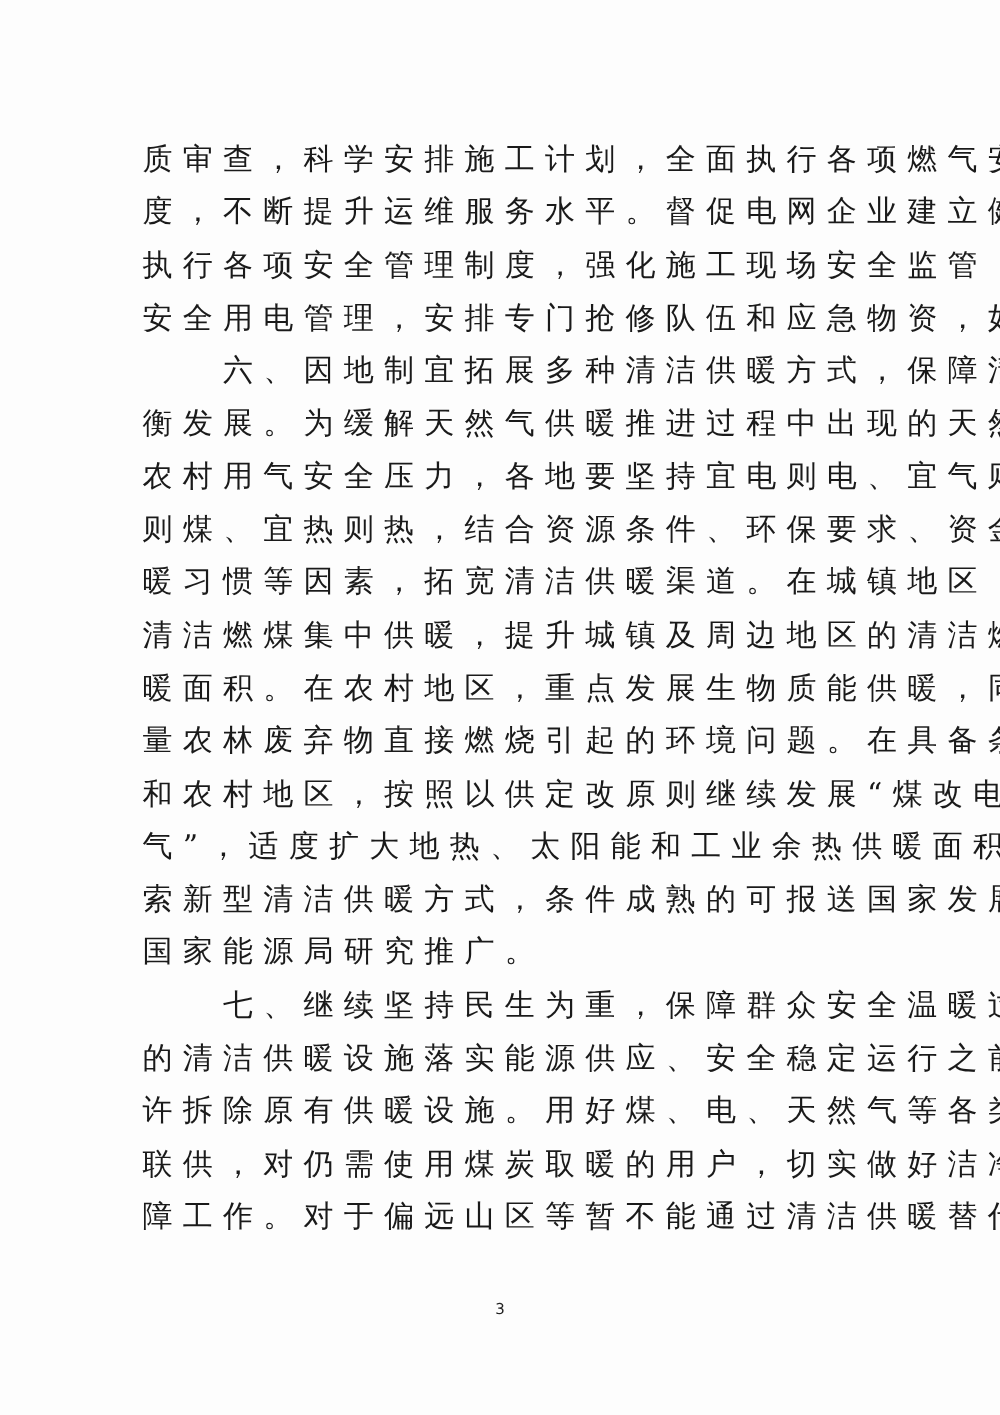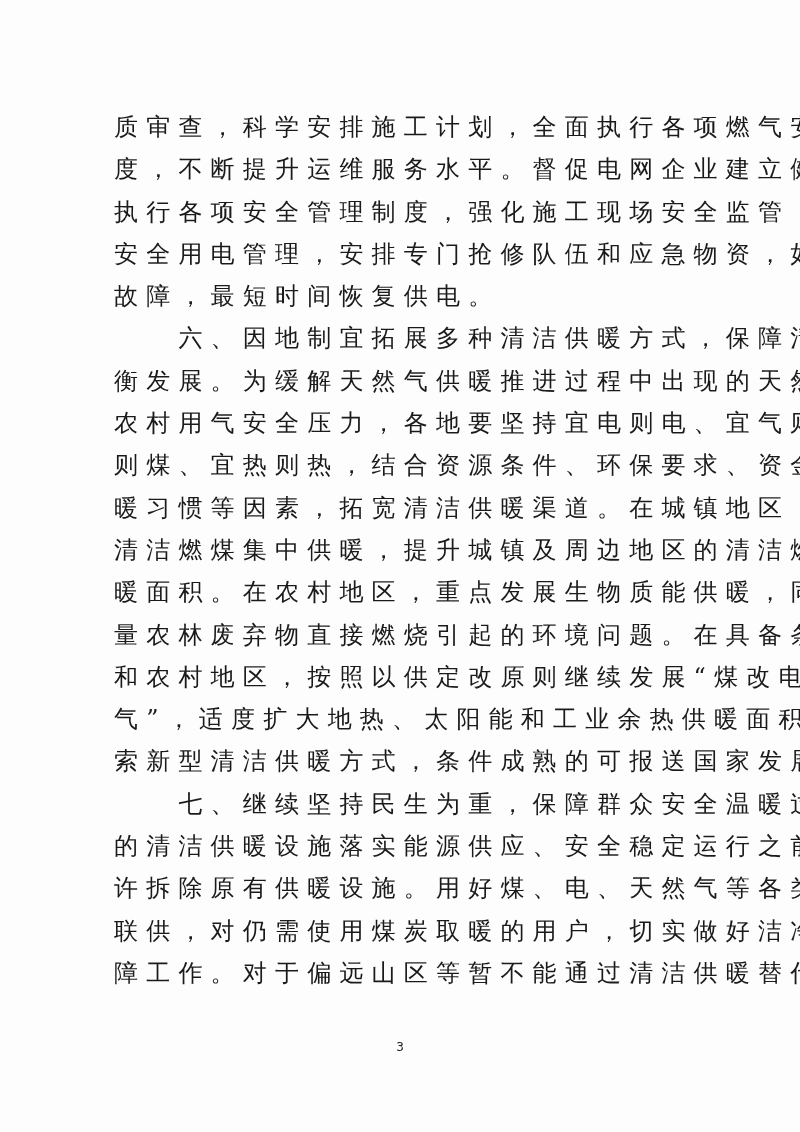--- a/index.html
+++ b/index.html
@@ -48,32 +48,32 @@
   </style>
 </head>
 <body>
 
 <div class="page">
   <div class="body-text">
     <div class="line">质审查，科学安排施工计划，全面执行各项燃气安全管理制</div>
     <div class="line">度，不断提升运维服务水平。督促电网企业建立健全并严格</div>
     <div class="line">执行各项安全管理制度，强化施工现场安全监管，加强用户</div>
     <div class="line">安全用电管理，安排专门抢修队伍和应急物资，如出现供电</div>
-    <div class="line">故障，最短时间恢复供电。</div>
     <div class="line">　　六、因地制宜拓展多种清洁供暖方式，保障清洁供暖均</div>
     <div class="line">衡发展。为缓解天然气供暖推进过程中出现的天然气保供和</div>
     <div class="line">农村用气安全压力，各地要坚持宜电则电、宜气则气、宜煤</div>
     <div class="line">则煤、宜热则热，结合资源条件、环保要求、资金实力、采</div>
     <div class="line">暖习惯等因素，拓宽清洁供暖渠道。在城镇地区，重点发展</div>
     <div class="line">清洁燃煤集中供暖，提升城镇及周边地区的清洁燃煤集中供</div>
     <div class="line">暖面积。在农村地区，重点发展生物质能供暖，同时解决大</div>
     <div class="line">量农林废弃物直接燃烧引起的环境问题。在具备条件的城镇</div>
     <div class="line">和农村地区，按照以供定改原则继续发展“煤改电”“煤改</div>
     <div class="line">气”，适度扩大地热、太阳能和工业余热供暖面积。积极探</div>
     <div class="line">索新型清洁供暖方式，条件成熟的可报送国家发展改革委、</div>
+    <div class="line">国家能源局研究推广。</div>
     <div class="line">　　七、继续坚持民生为重，保障群众安全温暖过冬。在新</div>
     <div class="line">的清洁供暖设施落实能源供应、安全稳定运行之前，决不允</div>
     <div class="line">许拆除原有供暖设施。用好煤、电、天然气等各类能源联保</div>
     <div class="line">联供，对仍需使用煤炭取暖的用户，切实做好洁净煤供应保</div>
     <div class="line">障工作。对于偏远山区等暂不能通过清洁供暖替代散烧煤供</div>
   </div>
 
   <div class="page-number">3</div>
 </div>
 

